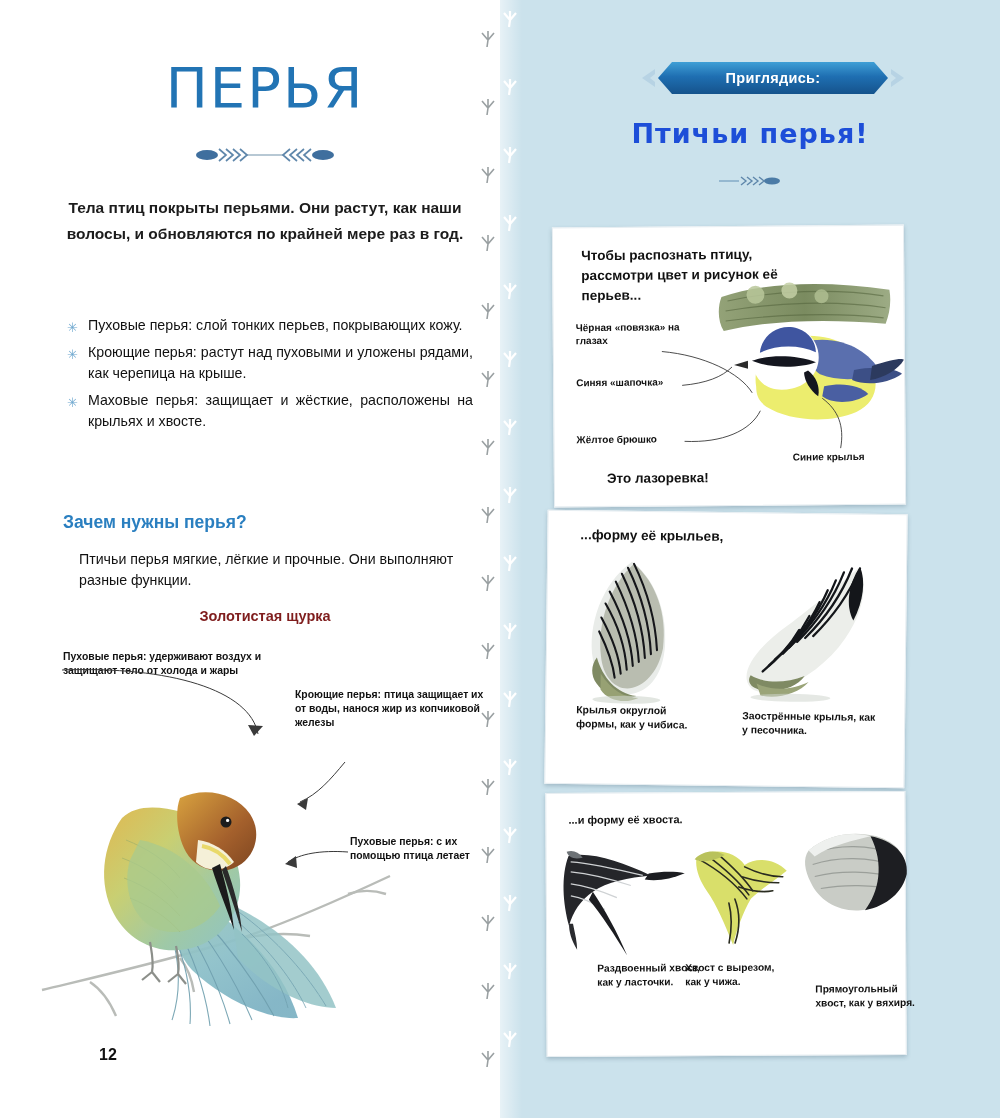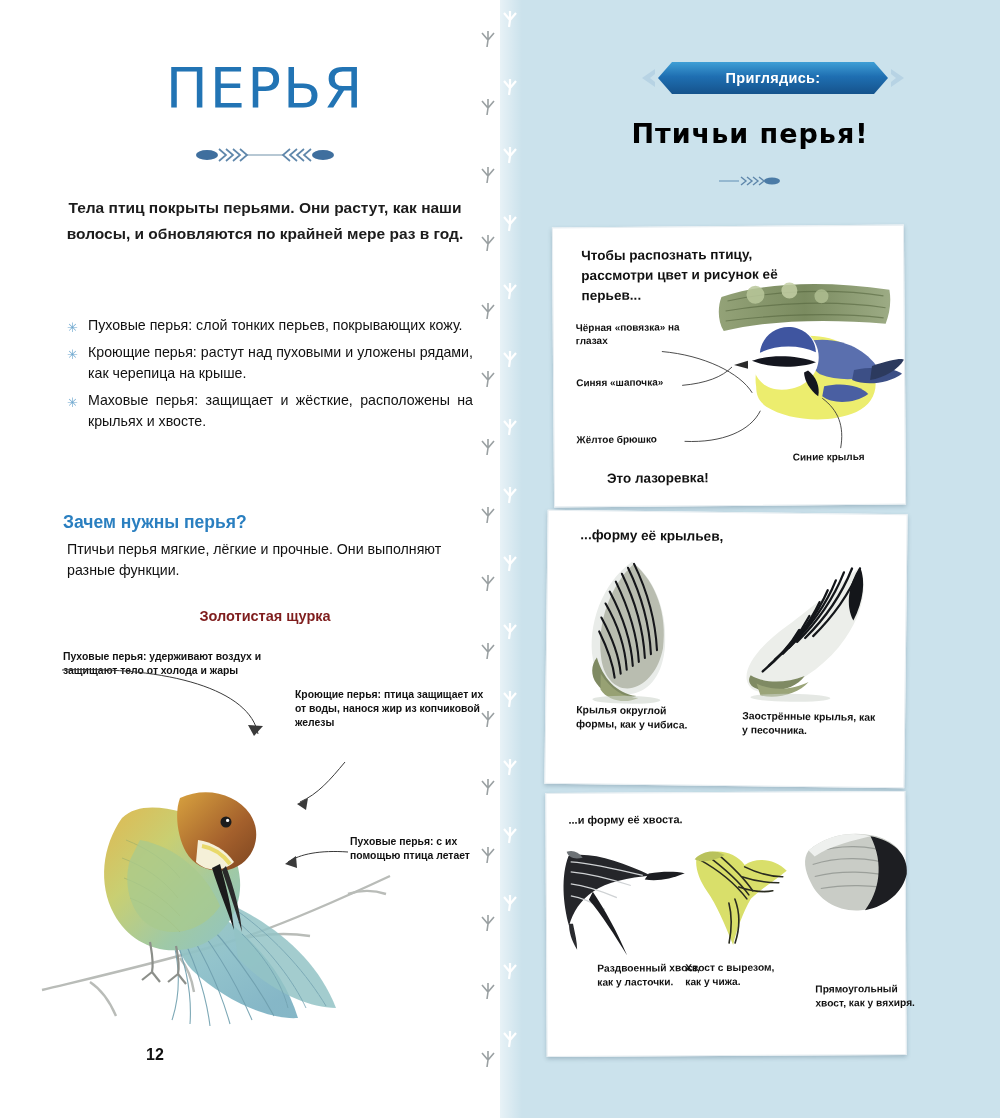--- a/index.html
+++ b/index.html
@@ -38,50 +38,50 @@
   .sec-types{position:absolute;left:8px;top:315px;width:410px;}
   ul.bullets{list-style:none;margin:0;padding:0;}
   ul.bullets li{
     position:relative;padding-left:25px;margin-bottom:6px;
     font-size:14.2px;line-height:21px;color:#111;text-align:justify;
   }
   ul.bullets li .star{
     position:absolute;left:4px;top:2px;color:#6fa8cf;font-size:13px;
   }
   .sec-why{position:absolute;left:8px;top:512px;width:410px;}
-  .sec-why p{margin:4px;font-size:14.2px;line-height:21px;color:#111;}
+  .sec-why p{margin:16px;font-size:14.2px;line-height:21px;color:#111;}
   .caption-bird{
     position:absolute;left:0;top:608px;width:420px;text-align:center;
     font-size:14.5px;font-weight:bold;color:#7f1d1d;
   }
   .anno{position:absolute;font-size:10.4px;line-height:14px;color:#111;font-weight:bold;}
   .anno.a1{left:8px;top:650px;width:235px;}
   .anno.a2{left:240px;top:688px;width:190px;}
   .anno.a3{left:295px;top:835px;width:145px;}
-  .pageno{position:absolute;left:44px;top:1046px;font-size:16px;font-weight:bold;color:#111;margin-left:47px;}
+  .pageno{position:absolute;left:44px;top:1046px;font-size:16px;font-weight:bold;color:#111;}
 
   .bird-art{position:absolute;left:30px;top:690px;width:420px;height:360px;}
 
   
   .rp-inner{position:absolute;left:0;top:0;width:500px;height:1118px;}
   .banner-wrap{position:absolute;left:128px;top:62px;width:290px;height:34px;}
   .banner{
     position:relative;width:230px;height:32px;margin:0 auto;
     background:linear-gradient(to bottom,#3f9fd6 0%,#1f6fb2 45%,#15538c 100%);
     display:flex;align-items:center;justify-content:center;
     color:#ffffff;font-size:14.5px;font-weight:bold;letter-spacing:.3px;
     clip-path:polygon(0 50%,14px 0,216px 0,230px 50%,216px 100%,14px 100%);
     box-shadow:0 1px 2px rgba(0,0,0,.18);
   }
   .banner-tail{position:absolute;top:6px;width:22px;height:20px;}
   .banner-tail.l{left:6px;}
   .banner-tail.r{right:6px;}
   .rtitle{
     position:absolute;left:0;top:118px;width:500px;text-align:center;
-    font-size:27px;font-weight:bold;color:#000000;letter-spacing:1px;
+    font-size:27px;font-weight:bold;color:#1d4ed8;letter-spacing:1px;
     font-family:"DejaVu Sans",sans-serif;
   }
   .rorn{position:absolute;left:0;top:170px;width:500px;height:22px;display:flex;justify-content:center;align-items:center;}
 
   .card{
     position:absolute;background:#ffffff;
     box-shadow:0 2px 4px rgba(60,90,110,.30);
     border:1px solid #e7eef2;
   }
   .card1{left:553px;top:226px;width:350px;height:278px;transform:rotate(-0.45deg);}

